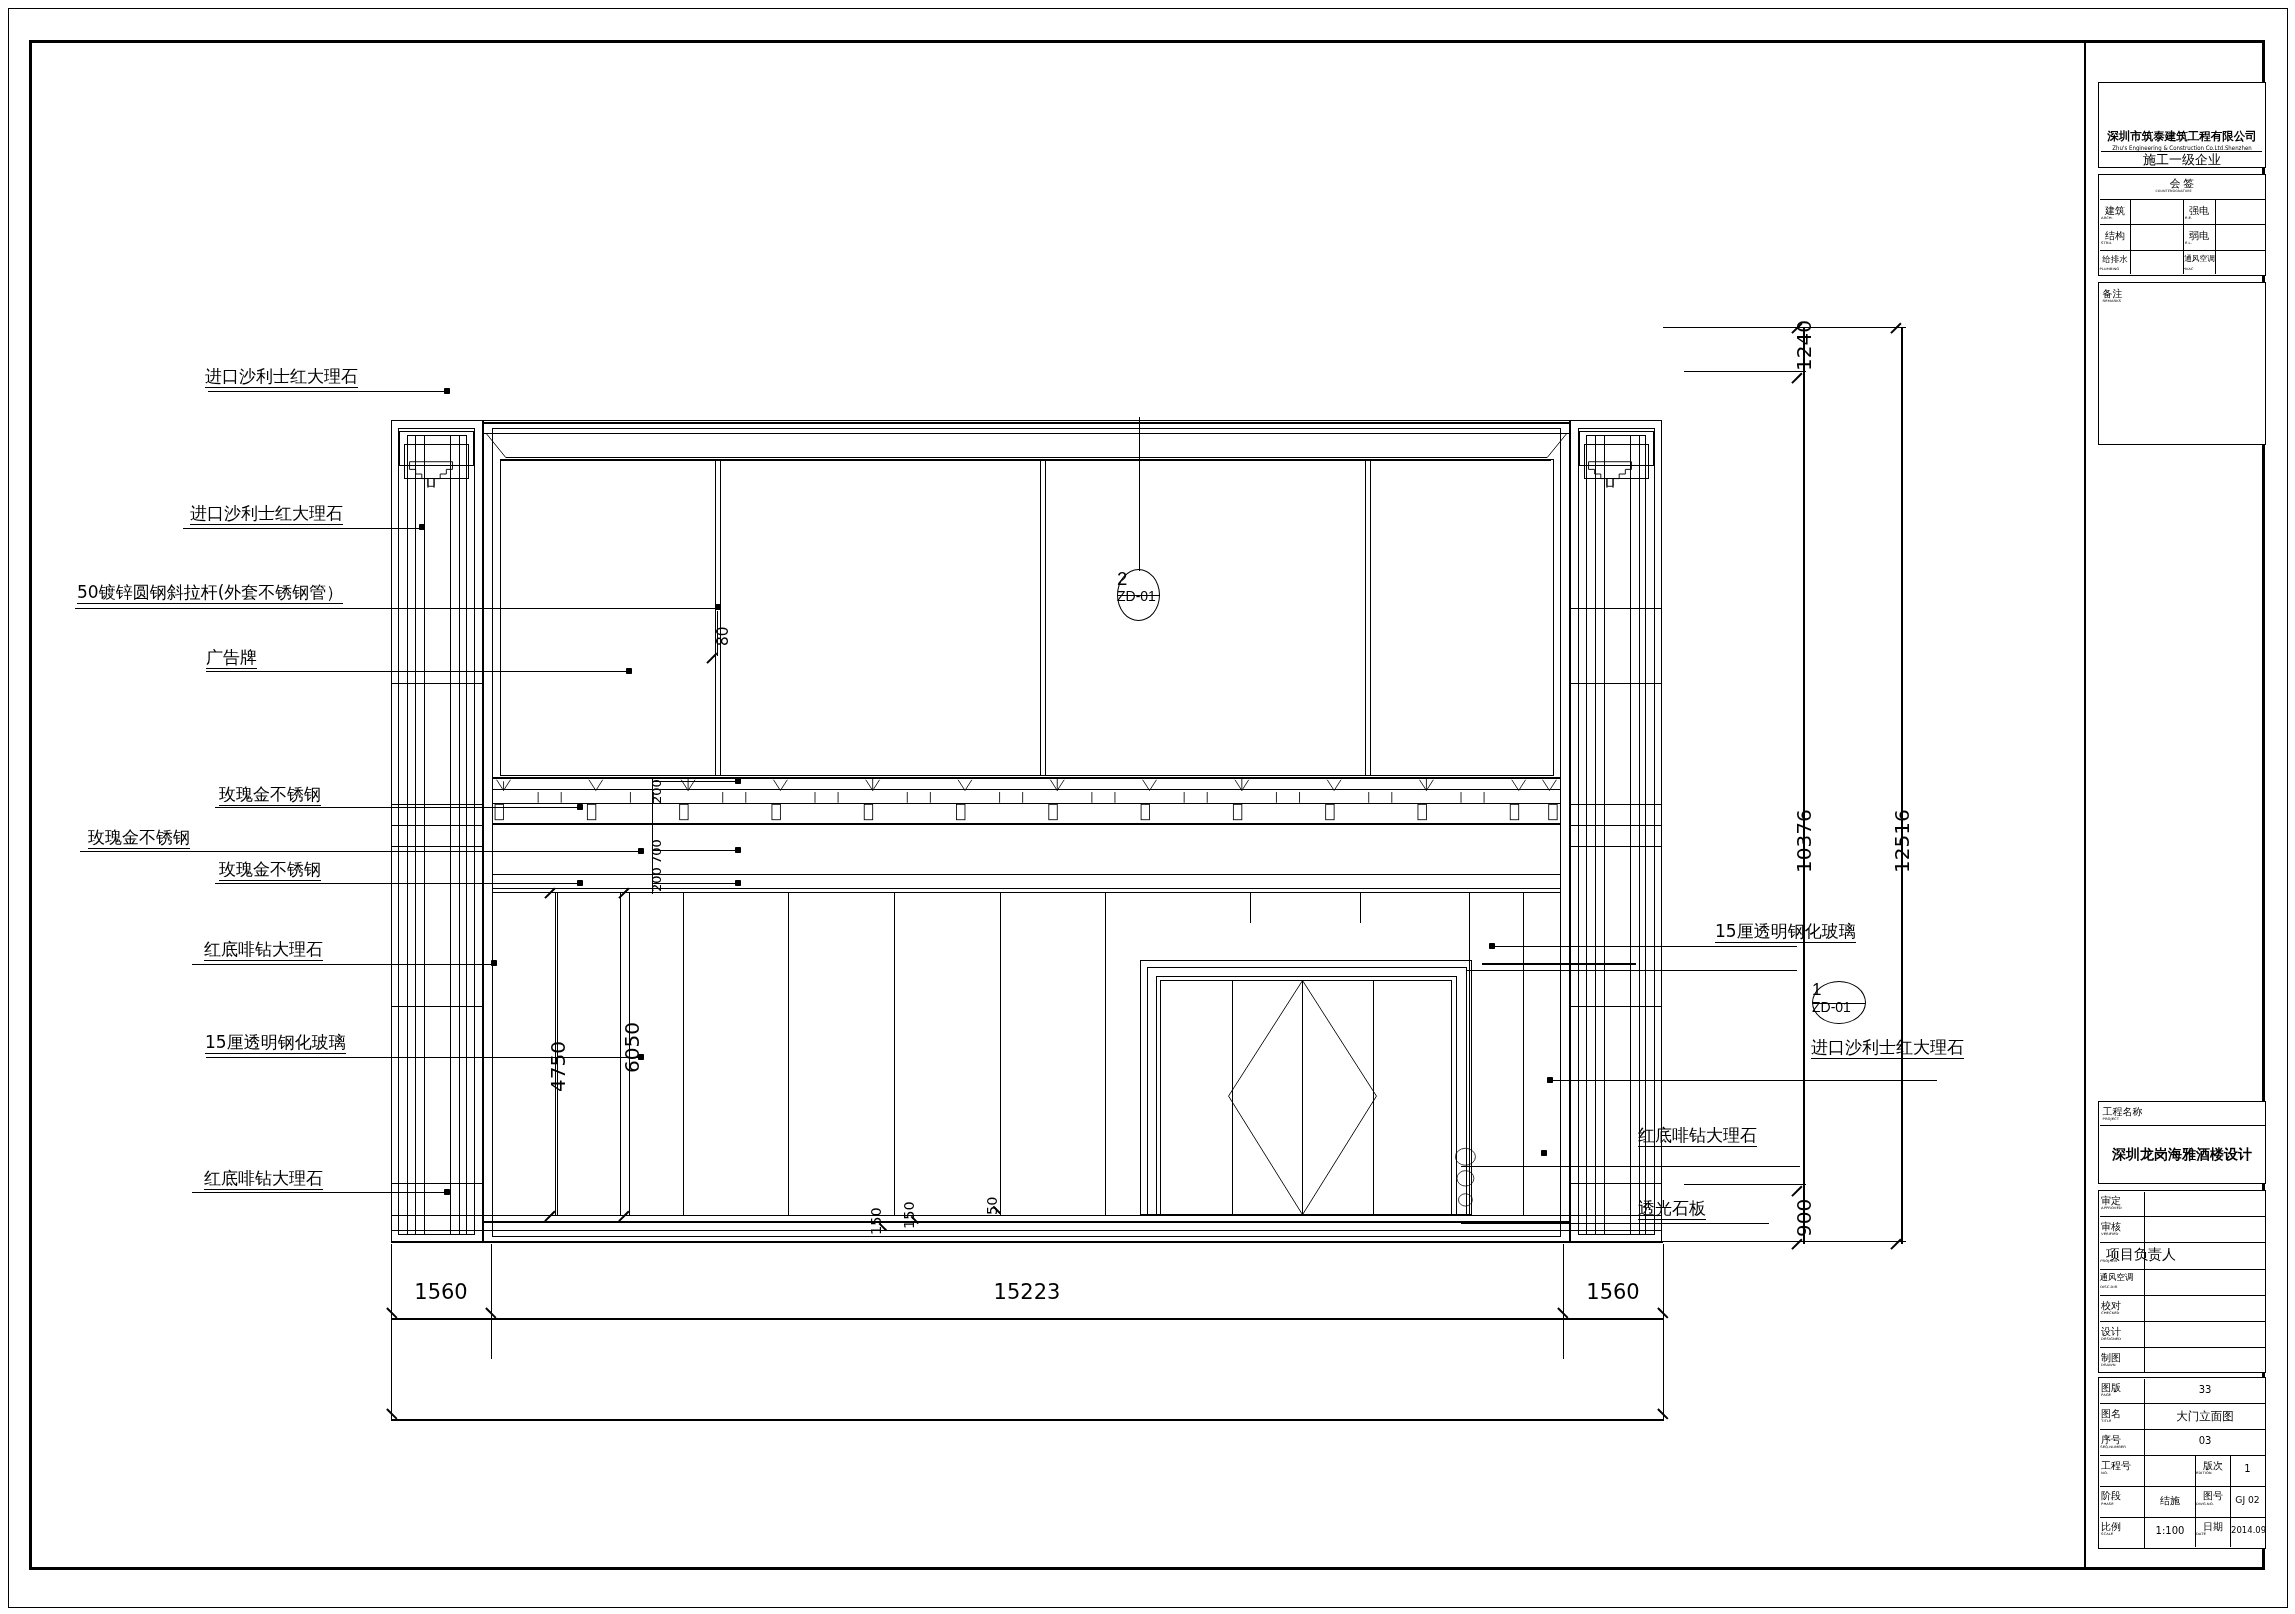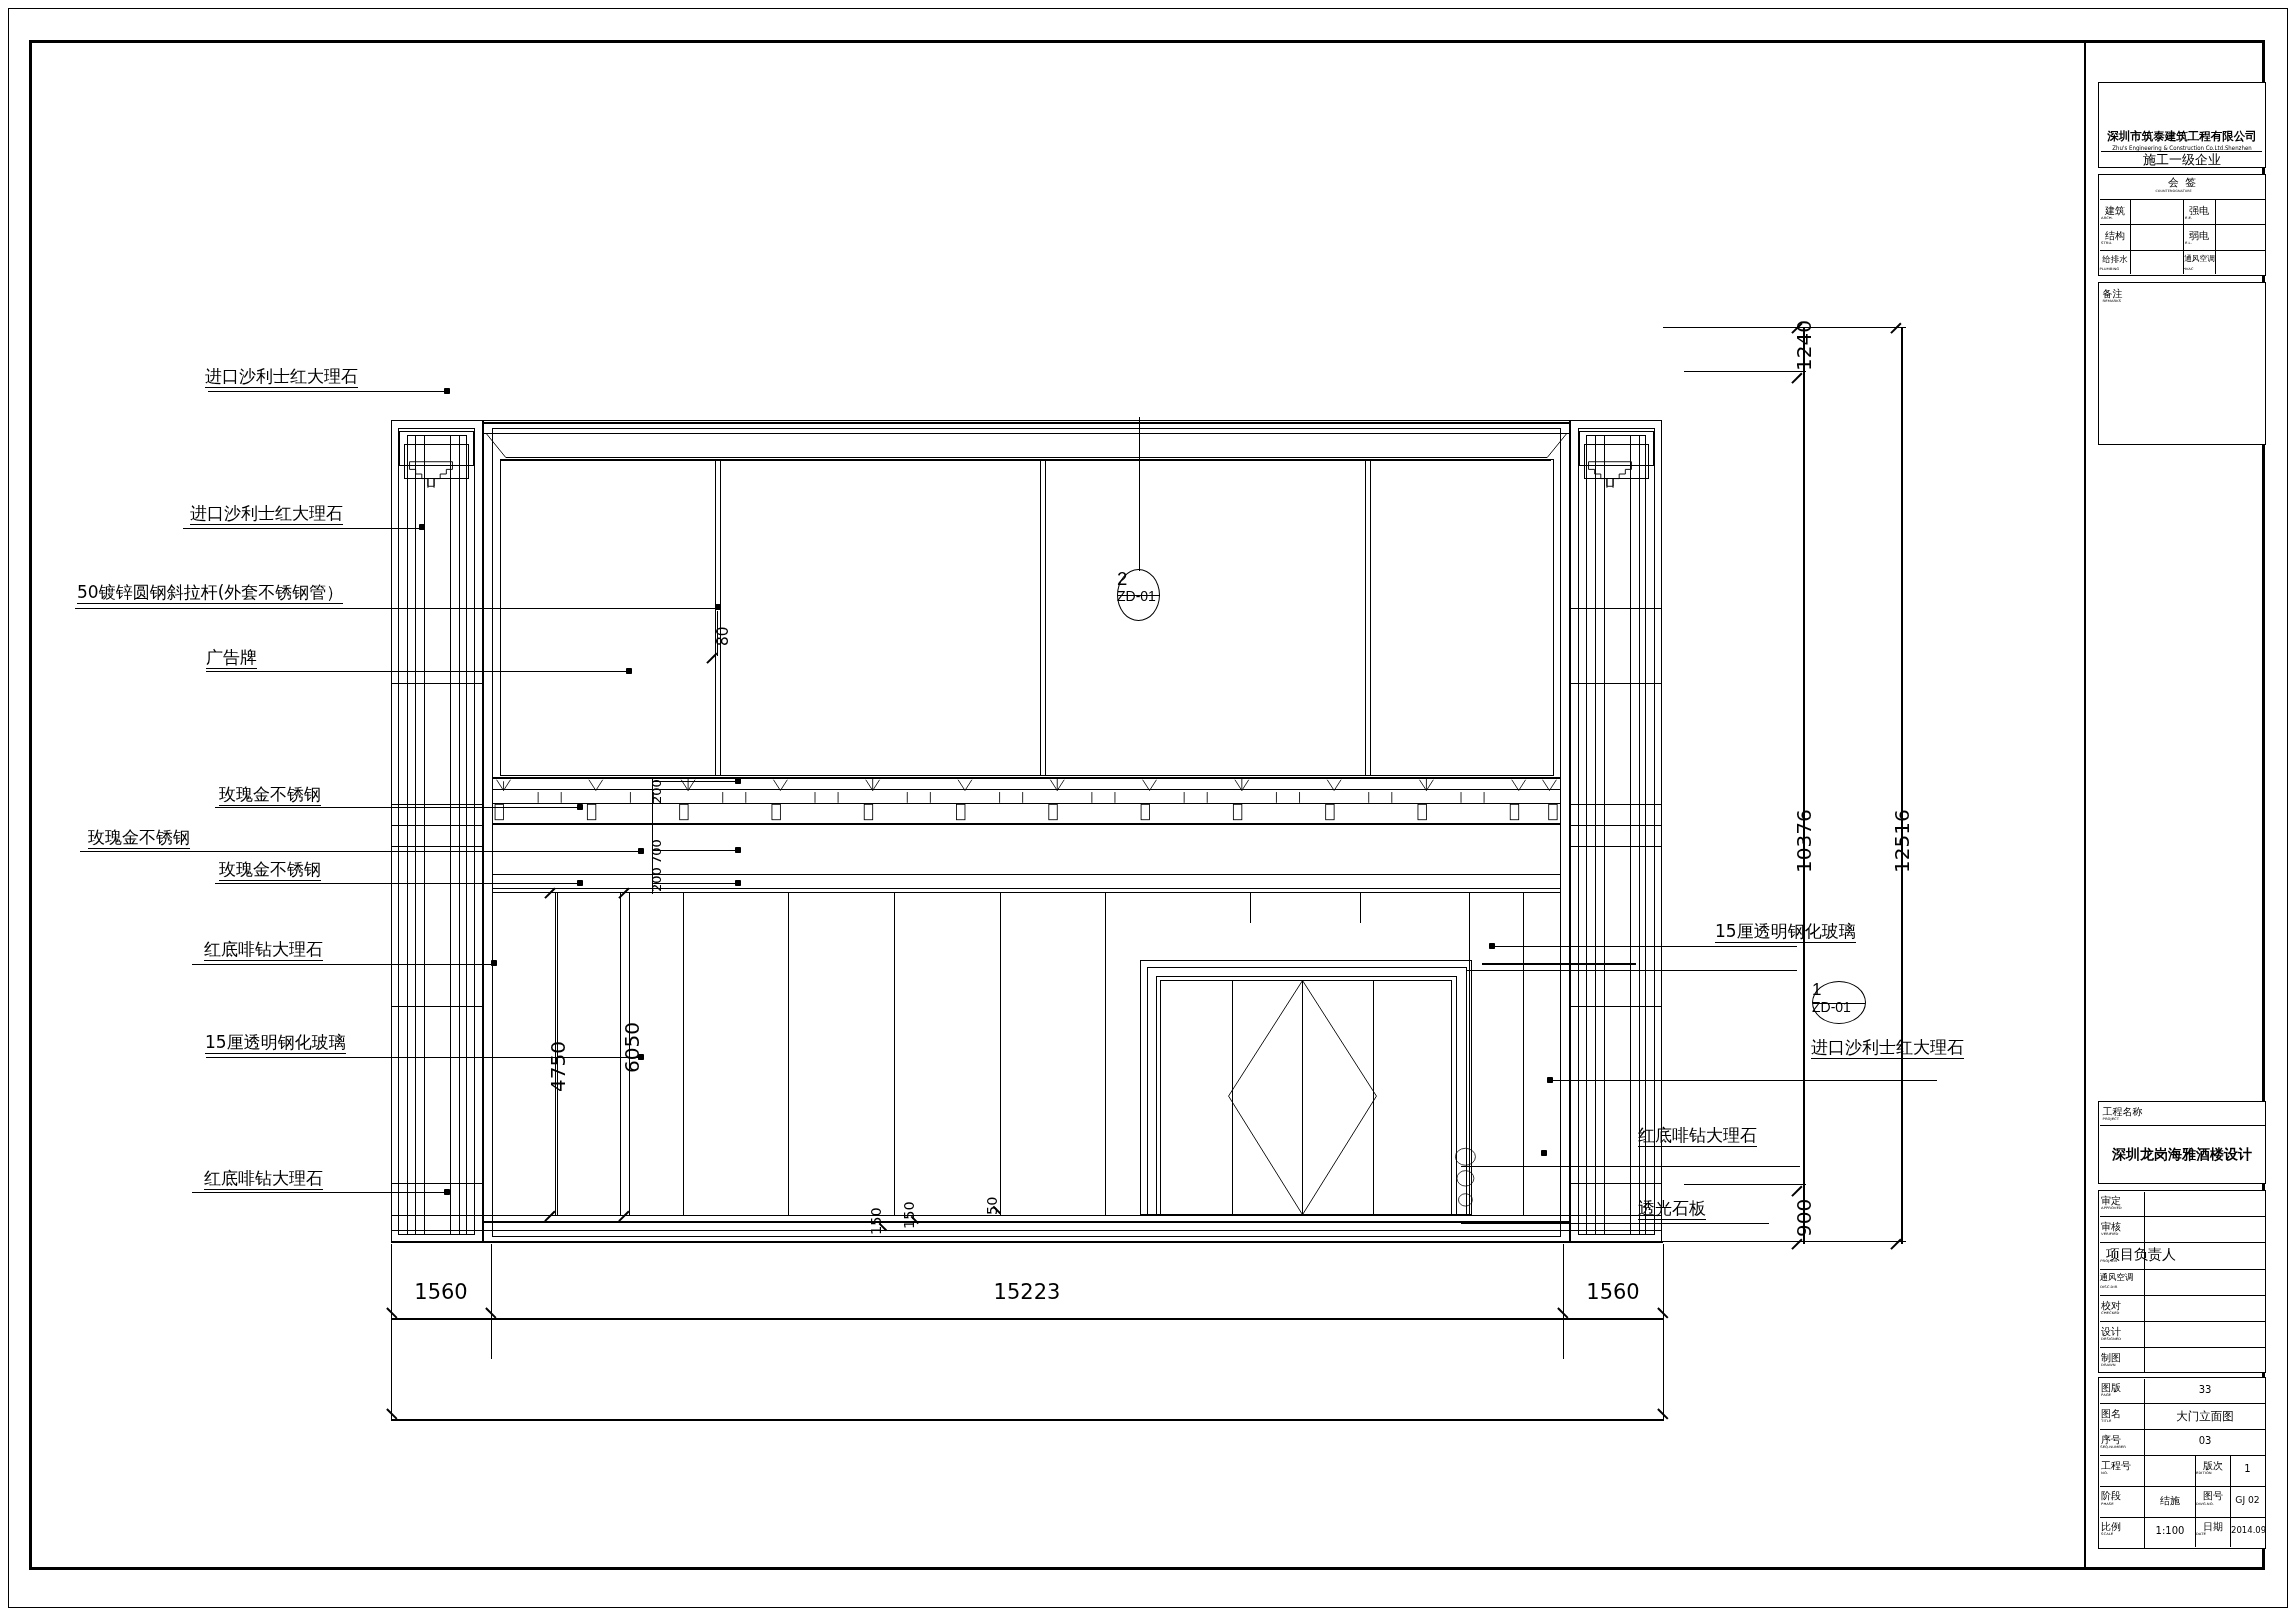--- a/index.html
+++ b/index.html
@@ -58,21 +58,21 @@
         margin-left:91px;margin-top:2.3px;}
 
   
   #led-text{position:absolute;left:738px;top:836px;width:692px;
       font-family:"DejaVu Sans",sans-serif;font-weight:bold;font-size:31px;line-height:34px;
       letter-spacing:12.3px;white-space:nowrap;text-align:center;color:#000;}
 
   
   #tb{position:absolute;left:2098px;top:82px;width:168px;height:1463px;}
   .tbbox{position:absolute;border:1.5px solid #000;box-sizing:border-box;background:#fff;}
-  .tbcn{position:absolute;font-family:Liberation Mono, monospace;color:#000;white-space:nowrap;}
+  .tbcn{position:absolute;font-family:Liberation Serif, serif;color:#000;white-space:nowrap;}
   .tben{position:absolute;font-family:"DejaVu Sans",sans-serif;color:#000;white-space:nowrap;
         font-size:3.8px;line-height:4.6px;transform:scaleY(.85);transform-origin:0 0;}
 
   .cname{position:absolute;left:0;width:100%;text-align:center;
      font-family:"DejaVu Sans",sans-serif;font-weight:bold;font-size:11.5px;line-height:13px;
      color:#000;white-space:nowrap;}
   .cname-en{position:absolute;left:0;width:100%;text-align:center;
      font-family:"DejaVu Sans",sans-serif;font-size:6.2px;line-height:7.7px;color:#000;white-space:nowrap;}
   .cgrade{position:absolute;left:0;width:100%;text-align:center;
      font-family:"DejaVu Sans",sans-serif;font-size:13px;line-height:15.4px;color:#000;white-space:nowrap;}

